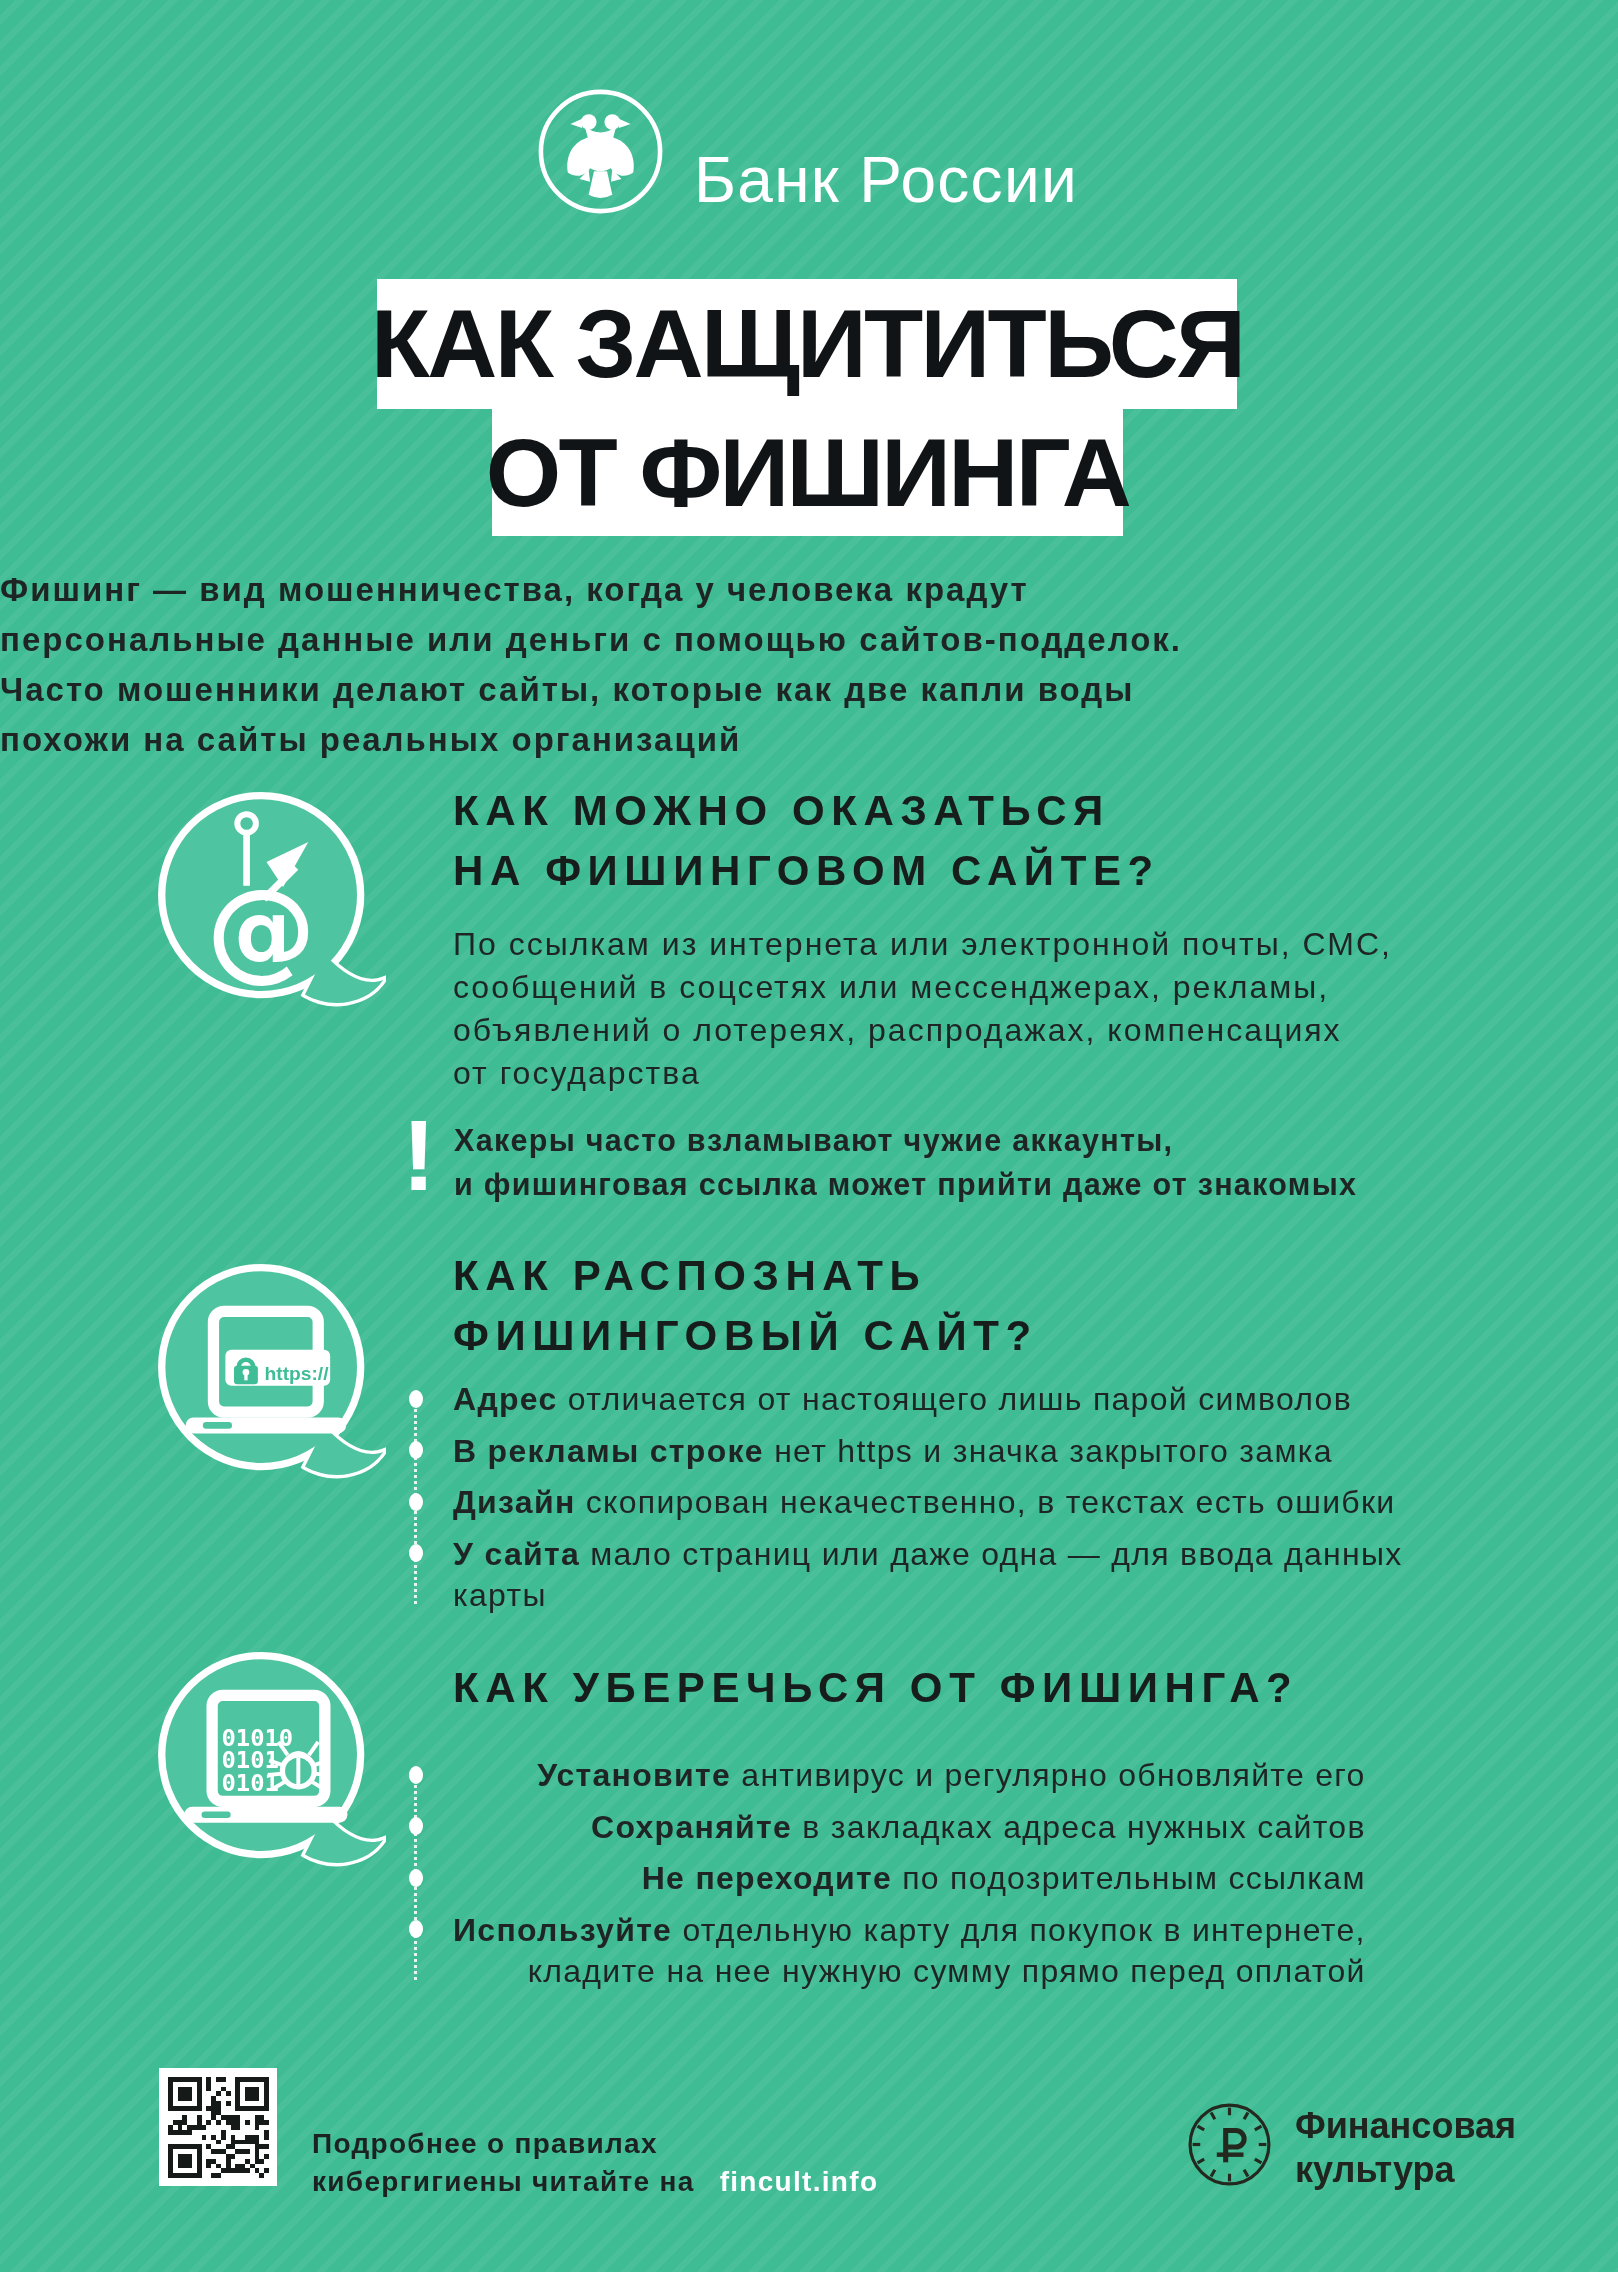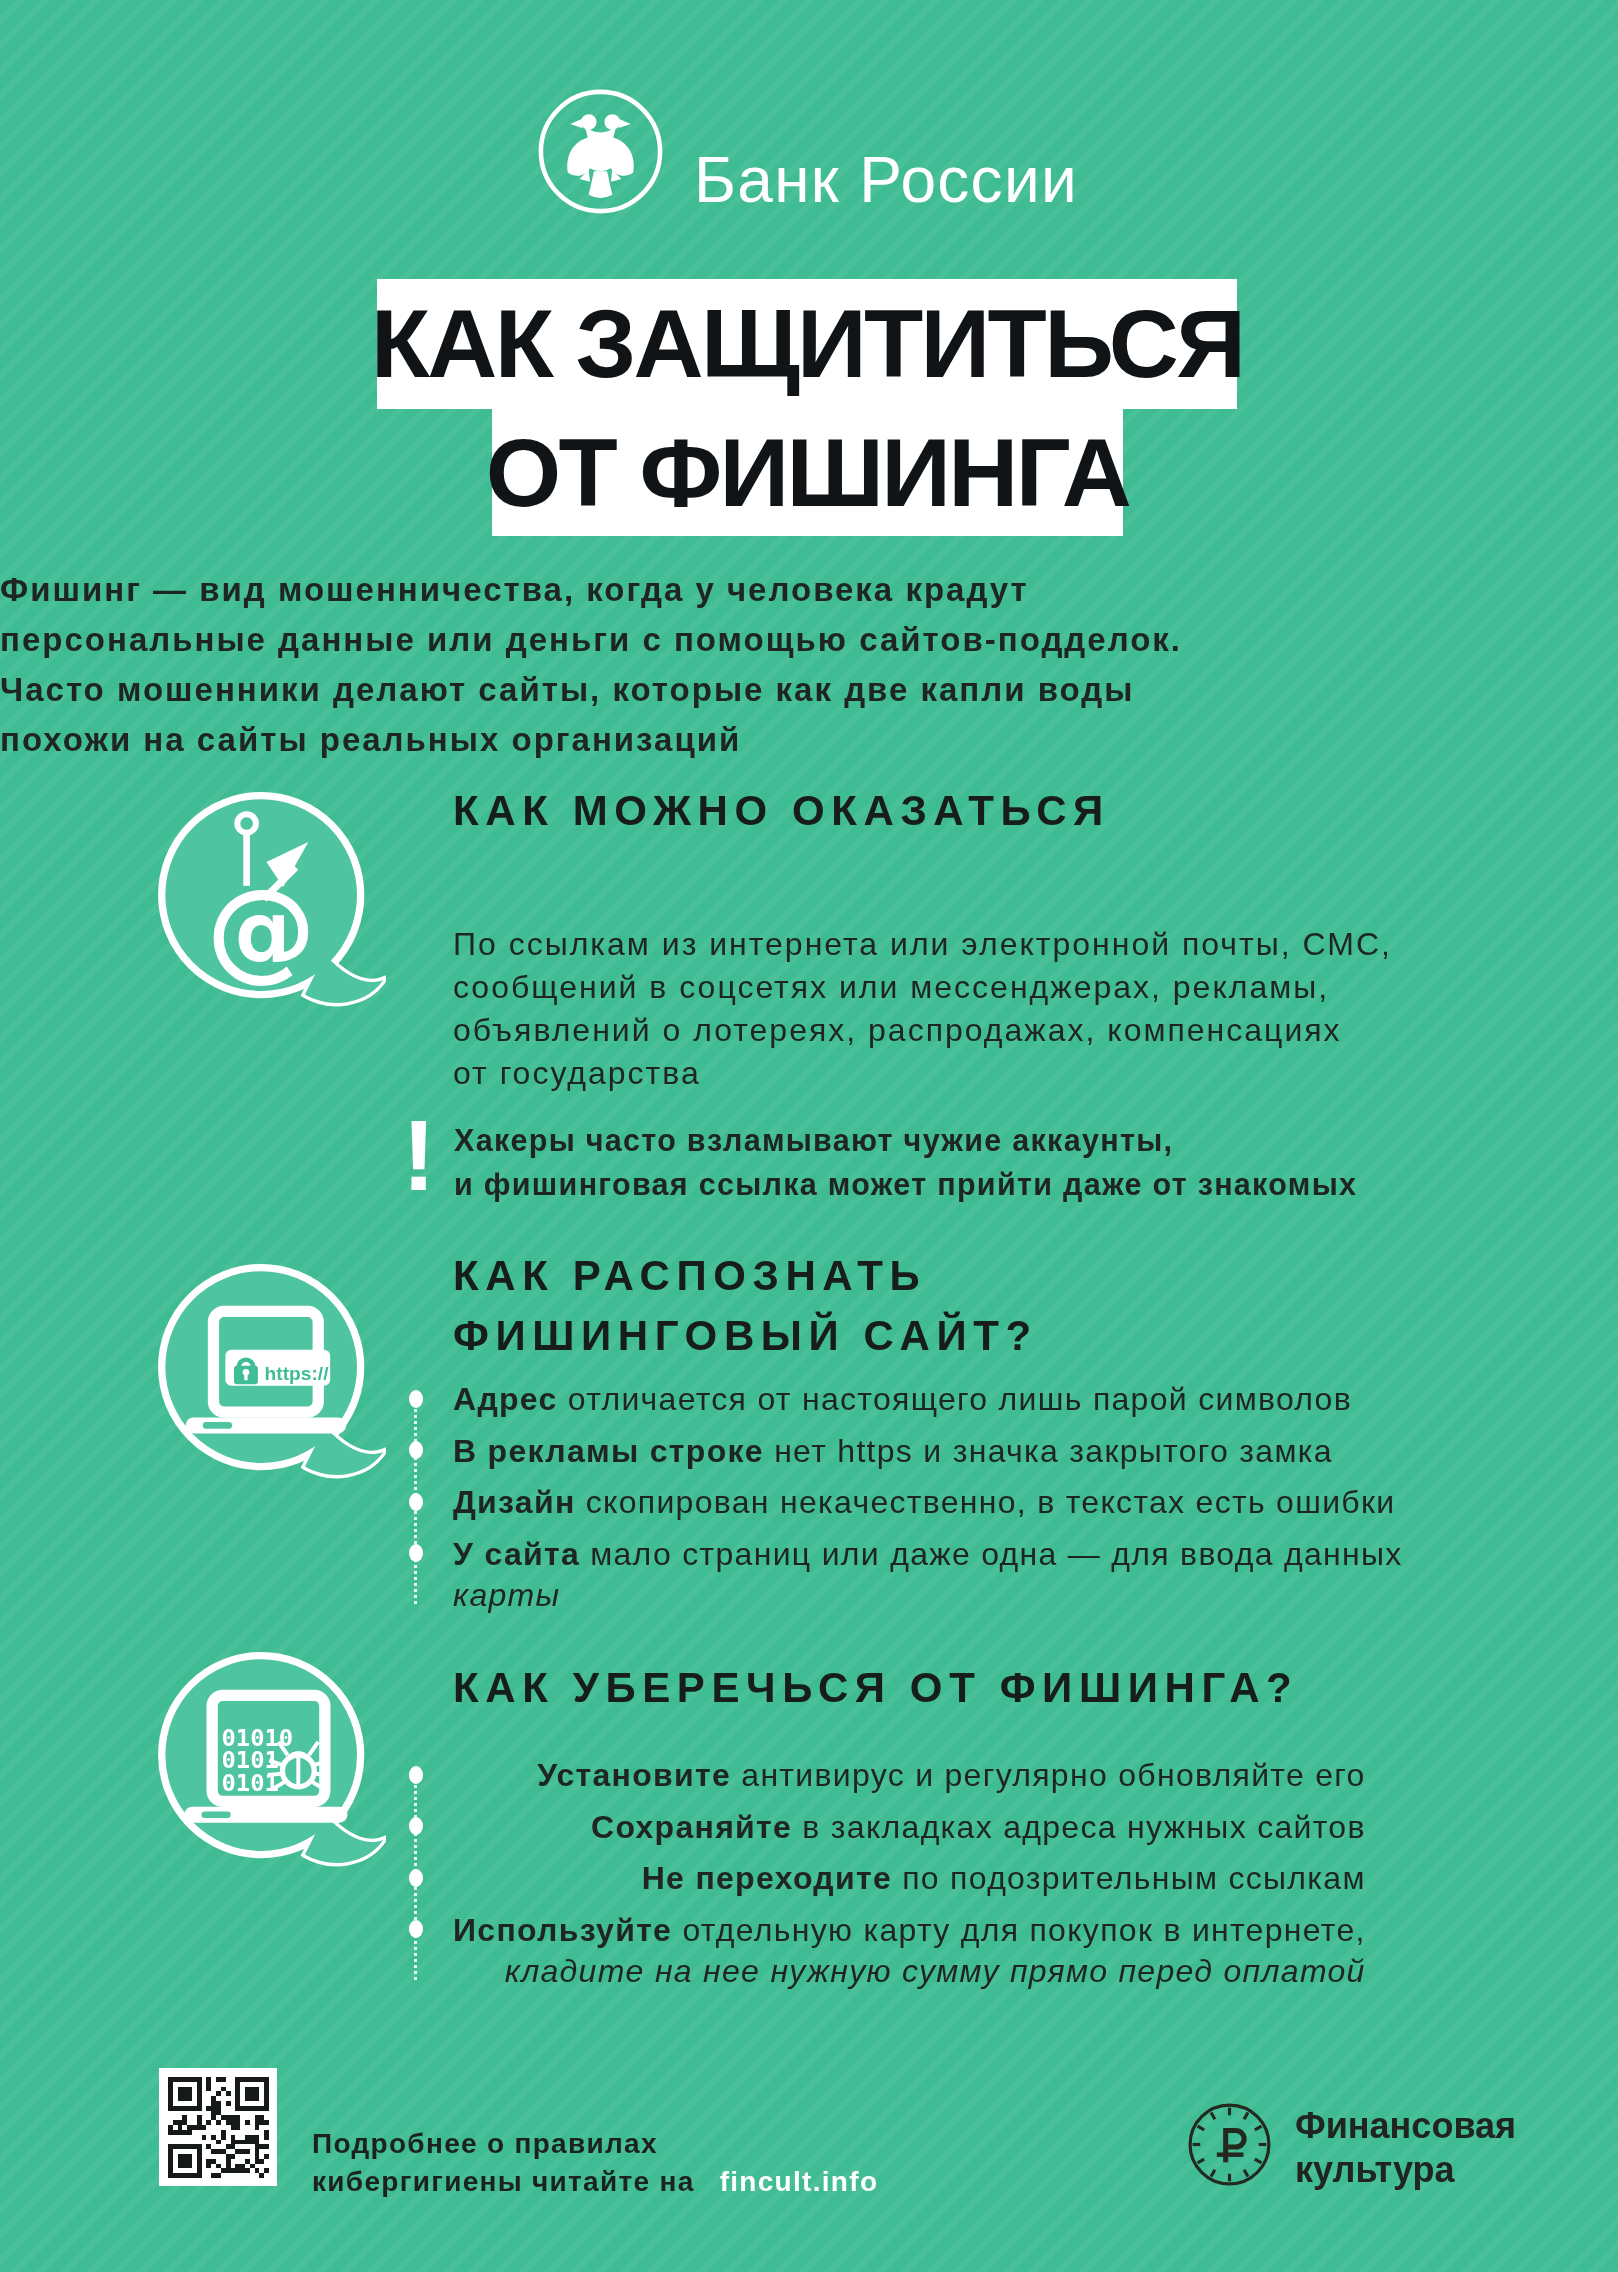--- a/index.html
+++ b/index.html
@@ -37,21 +37,21 @@
 
   
   .blist{list-style:none;margin:0;padding:0;left:409px;}
   .blist2{top:1379px;}
   .blist3{top:1755px;text-align:right;}
   .blist{position:absolute;}
   .blist::before{content:"";position:absolute;left:5.3px;top:17px;bottom:22.6px;
     border-left:3.3px dotted rgba(255,255,255,.85);}
   .blist li{position:relative;padding-left:44px;margin-bottom:10.6px;
     font-size:32px;line-height:41px;letter-spacing:1.3px;color:#1e2522;max-width:1035px;white-space:nowrap;}
-  .blist li .wrap2{white-space:nowrap;font-style:italic;}
+  .blist li .wrap2{white-space:nowrap;}
   .blist li::before{content:"";position:absolute;left:0;top:10.6px;width:14px;height:18px;
     background:#ffffff;border-radius:50%;}
   .b{font-weight:700;}
 
   
   .sicon{width:239px;height:252px;}
   .sicon1{left:147px;top:781px;}
   .sicon2{left:147px;top:1253px;}
   .sicon3{left:147px;top:1641px;}
 
@@ -110,20 +110,21 @@
     <path d="M268,262 C300,296 330,310 356,300 C330,338 276,344 238,322 Z" fill="#4fc4a0"></path>
     <circle cx="150" cy="64" r="14" fill="none" stroke="#ffffff" stroke-width="9"></circle>
     <line x1="150" y1="78" x2="150" y2="158" stroke="#ffffff" stroke-width="10"></line>
     <line x1="176" y1="178" x2="224" y2="130" stroke="#ffffff" stroke-width="11"></line>
     <polygon points="205,160 243,92 180,122" fill="#ffffff"></polygon>
     <text x="172" y="280" text-anchor="middle" font-size="165" font-weight="bold" font-family="DejaVu Sans, sans-serif" fill="#ffffff">@</text>
   </svg>
 
   <div class="abs sec-h sec1-h">
     <div>КАК МОЖНО ОКАЗАТЬСЯ</div>
+    <div>НА ФИШИНГОВОМ САЙТЕ?</div>
   </div>
   <div class="abs sec-body">
     <div class="nowrap">По ссылкам из интернета или электронной почты, СМС,</div>
     <div class="nowrap">сообщений в соцсетях или мессенджерах, рекламы,</div>
     <div class="nowrap">объявлений о лотереях, распродажах, компенсациях</div>
     <div class="nowrap">от государства</div>
   </div>
   <div class="abs warn-mark">!</div>
   <div class="abs warn-text">
     <div class="nowrap">Хакеры часто взламывают чужие аккаунты,</div>

